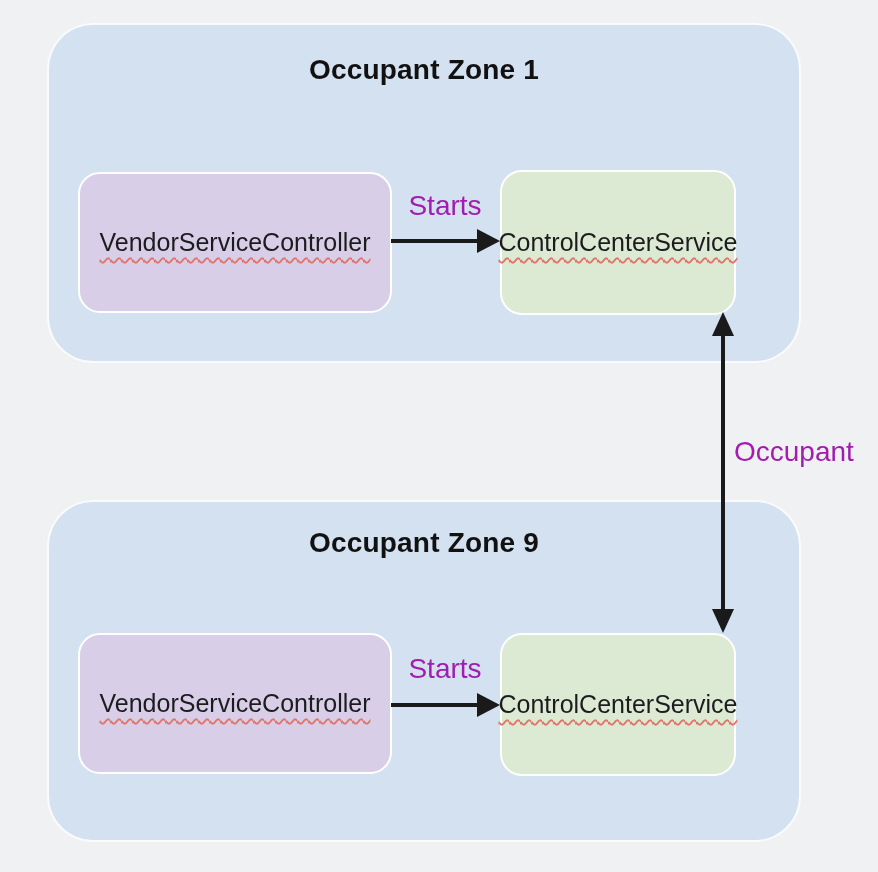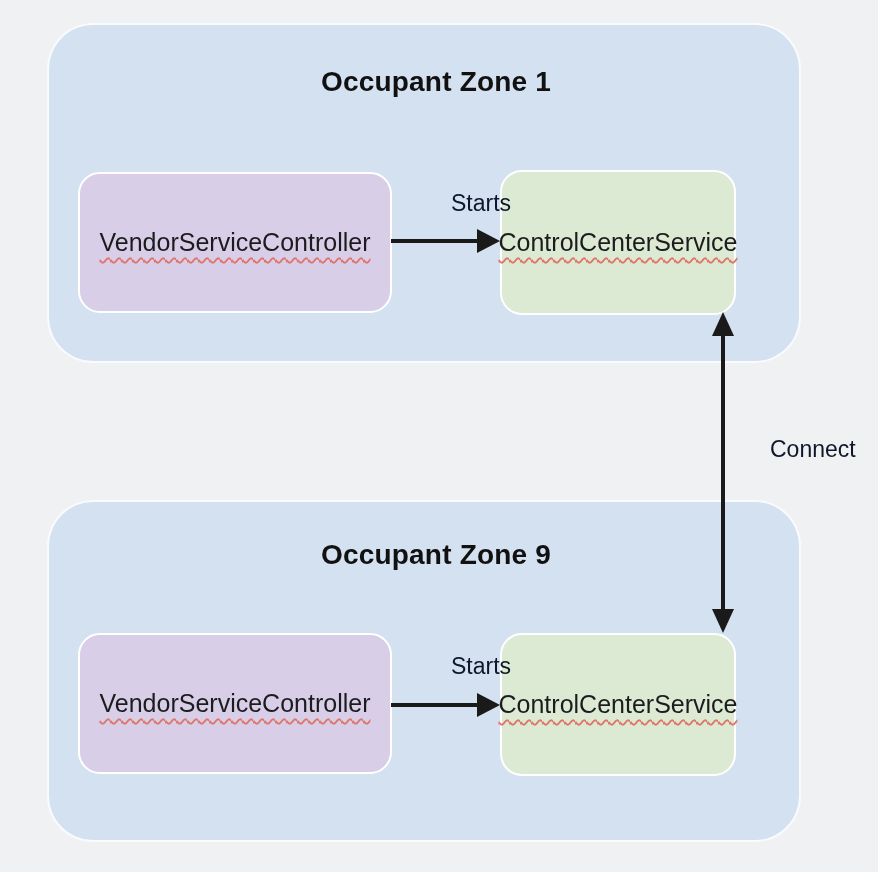--- a/index.html
+++ b/index.html
@@ -23,21 +23,21 @@
     border: 2px solid rgba(255,255,255,0.85);
     border-radius: 46px;
     box-sizing: border-box;
   }
   .zone1 { top: 23px;  height: 340px; }
   .zone2 { top: 500px; height: 342px; }
   .zone-title {
     position: absolute;
     left: 0;
     width: 100%;
-    margin: 12px;
+    margin: 0;
     text-align: center;
     font-size: 28px;
     font-weight: 700;
     color: #111;
     letter-spacing: 0.2px;
   }
   .zone1 .zone-title { top: 29px; }
   .zone2 .zone-title { top: 25px; }
   .node {
     position: absolute;
@@ -67,24 +67,23 @@
     color: #1c1c1e;
     white-space: nowrap;
     text-decoration: underline;
     text-decoration-style: wavy;
     text-decoration-color: #e0756b;
     text-decoration-thickness: 1.5px;
     text-underline-offset: 6px;
   }
   .edge-label {
     position: absolute;
-    font-size: 23px;
-    color: #0f172a;
+    font-size: 28px;
+    color: #a21caf;
     white-space: nowrap;
-    padding-left: 36px;
   }
   .starts1 { left: 390px; top: 190px; width: 110px; text-align: center; }
   .starts2 { left: 390px; top: 653px; width: 110px; text-align: center; }
   .connect { left: 734px; top: 436px; }
   .arrows {
     position: absolute;
     left: 0;
     top: 0;
     pointer-events: none;
   }
@@ -116,21 +115,21 @@
     <div class="node vendor">
       <span class="node-label">VendorServiceController</span>
     </div>
     <div class="node control">
       <span class="node-label">ControlCenterService</span>
     </div>
   </section>
 
   <span class="edge-label starts1">Starts</span>
   <span class="edge-label starts2">Starts</span>
-  <span class="edge-label connect">Connect</span>
+  <span class="edge-label connect">Occupant</span>
 
   <svg class="arrows" width="878" height="872" viewBox="0 0 878 872" aria-hidden="true">
     <g>
       <line x1="391" y1="241" x2="479" y2="241"></line>
       <polygon points="477,229 500,241 477,253"></polygon>
     </g>
     <g>
       <line x1="391" y1="705" x2="479" y2="705"></line>
       <polygon points="477,693 500,705 477,717"></polygon>
     </g>

